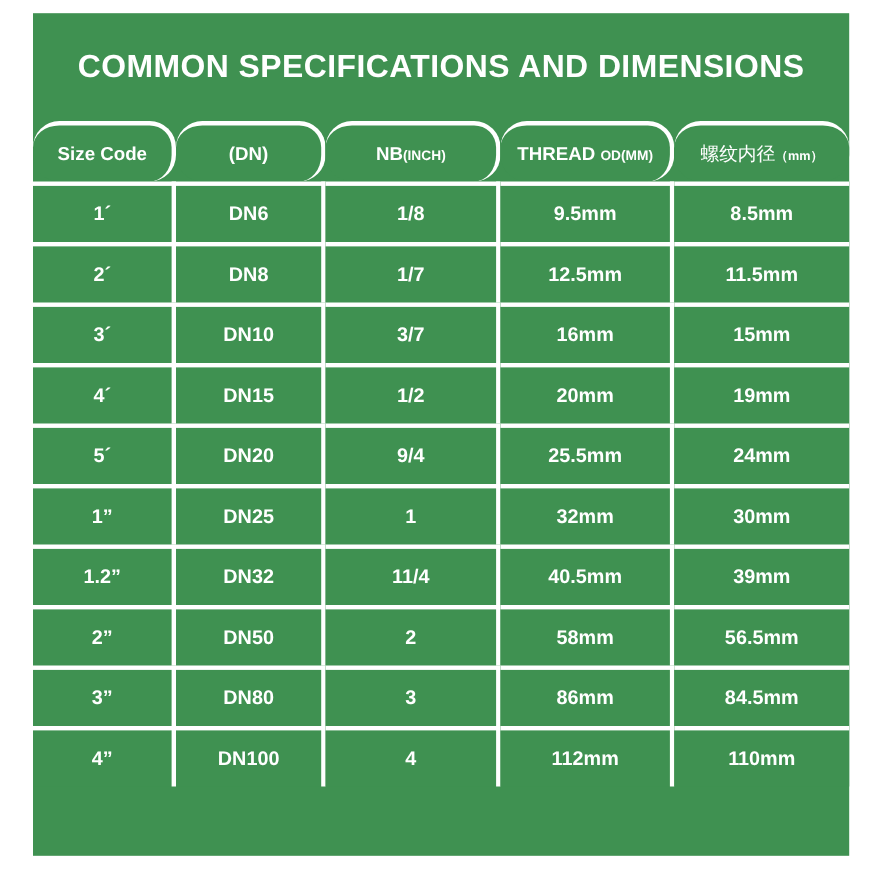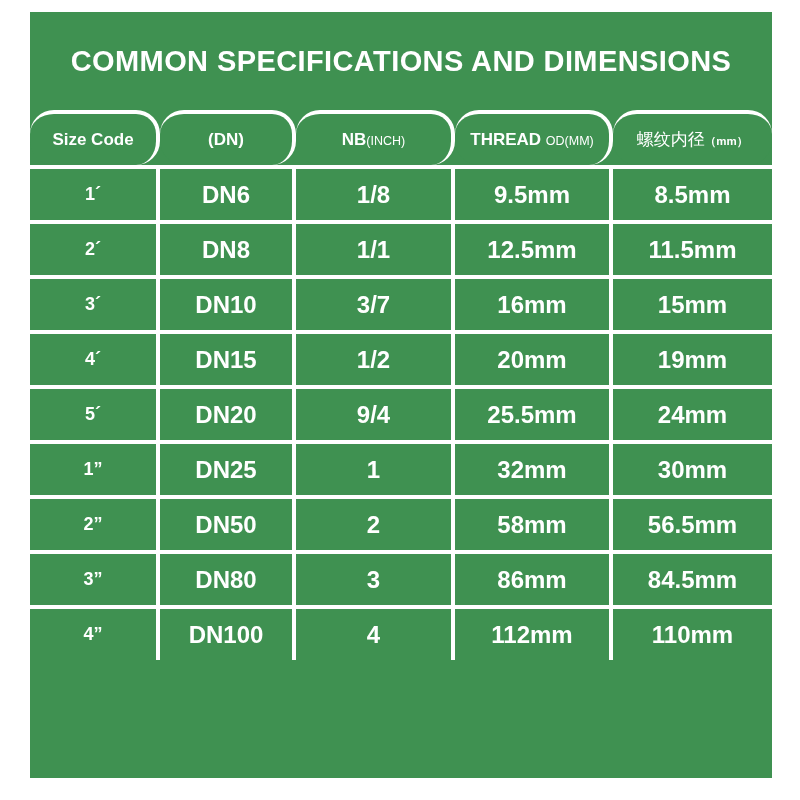--- a/index.html
+++ b/index.html
@@ -85,25 +85,25 @@
 
   
   col.c0 { width: 130px; }
   col.c1 { width: 136px; }
   col.c2 { width: 159px; }
   col.c3 { width: 158px; }
   col.c4 { width: 159px; }
 
   .hdr { font-size: 17px; border-radius: 24px; }
   .hdr .main { font-size: 17px; font-weight: bold; }
-  .hdr .sub  { font-size: 12.5px; font-weight: normal; margin-top: 28px; }
+  .hdr .sub  { font-size: 12.5px; font-weight: bold; margin-top: 28px; }
   .hdr .cn   { font-size: 17px; font-weight: normal; }
   .hdr .cnsub{ font-size: 11.5px; font-weight: bold; text-align: center; }
 
-  .cell { font-size: 24px; }
+  .cell { font-size: 18px; }
   .cell-size { font-size: 18px; }
 
   .row-last td { border-bottom: none; }
 </style>
 </head>
 <body>
 
 <div id="spec-sheet">
   <div class="panel">
 
@@ -142,21 +142,21 @@
         <tr>
           <td class="cell cell-size">1´</td>
           <td class="cell">DN6</td>
           <td class="cell">1/8</td>
           <td class="cell">9.5mm</td>
           <td class="cell">8.5mm</td>
         </tr>
         <tr>
           <td class="cell cell-size">2´</td>
           <td class="cell">DN8</td>
-          <td class="cell">1/1</td>
+          <td class="cell">1/7</td>
           <td class="cell">12.5mm</td>
           <td class="cell">11.5mm</td>
         </tr>
         <tr>
           <td class="cell cell-size">3´</td>
           <td class="cell">DN10</td>
           <td class="cell">3/7</td>
           <td class="cell">16mm</td>
           <td class="cell">15mm</td>
         </tr>
@@ -173,20 +173,27 @@
           <td class="cell">9/4</td>
           <td class="cell">25.5mm</td>
           <td class="cell">24mm</td>
         </tr>
         <tr>
           <td class="cell cell-size">1”</td>
           <td class="cell">DN25</td>
           <td class="cell">1</td>
           <td class="cell">32mm</td>
           <td class="cell">30mm</td>
+        </tr>
+        <tr>
+          <td class="cell cell-size">1.2”</td>
+          <td class="cell">DN32</td>
+          <td class="cell">11/4</td>
+          <td class="cell">40.5mm</td>
+          <td class="cell">39mm</td>
         </tr>
         <tr>
           <td class="cell cell-size">2”</td>
           <td class="cell">DN50</td>
           <td class="cell">2</td>
           <td class="cell">58mm</td>
           <td class="cell">56.5mm</td>
         </tr>
         <tr>
           <td class="cell cell-size">3”</td>

